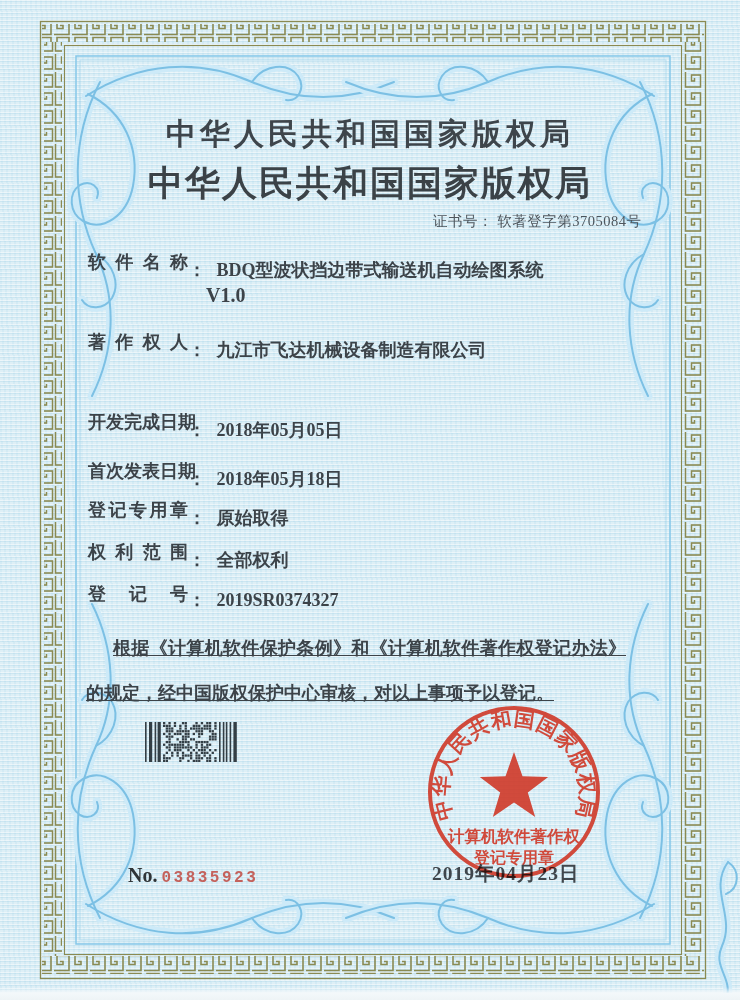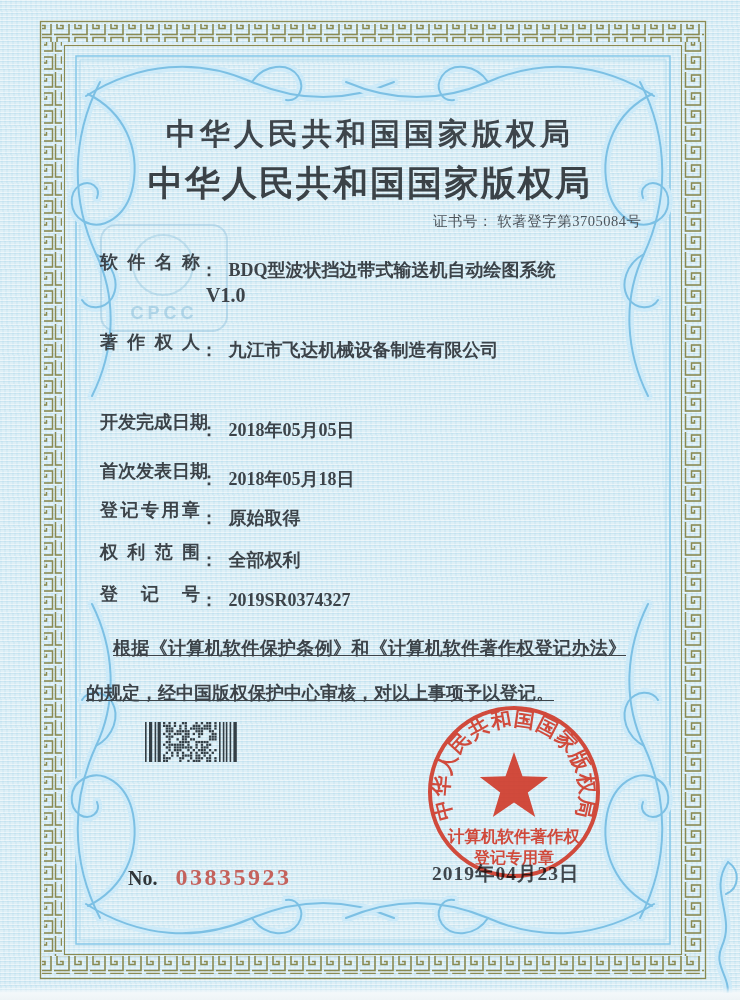--- a/index.html
+++ b/index.html
@@ -16,34 +16,34 @@
   .fl-thick{stroke:#cdeaf8;stroke-width:9;fill:none;stroke-linecap:round;}
   .fl-thin{stroke:#7cc0e4;stroke-width:2;fill:none;stroke-linecap:round;}
   .ribbon{fill:none;stroke:#85c7e9;stroke-width:1.5;}
   .ribbon2{fill:none;stroke:rgba(133,199,233,.5);stroke-width:1;}
   .authority{position:absolute;top:114px;left:0;width:100%;text-align:center;
     font-size:30px;font-weight:700;letter-spacing:4px;color:#3e454b;}
   .title{position:absolute;top:160px;left:0;width:100%;text-align:center;
     font-size:35px;font-weight:700;letter-spacing:2px;color:#3b4247;}
   .certno{position:absolute;top:212px;left:433px;font-size:14.5px;color:#4d555c;letter-spacing:.5px;}
   .row{position:absolute;left:88px;font-size:18px;font-weight:600;white-space:nowrap;}
-  .lbl{display:inline-block;width:100px;text-align:justify;text-align-last:justify;vertical-align:top;margin-left:12px;}
+  .lbl{display:inline-block;width:100px;text-align:justify;text-align-last:justify;vertical-align:top;}
   .colon{display:inline-block;margin-right:6px;}
   .val{display:inline-block;margin-top:8px;}
   .version-row{position:absolute;left:206px;font-size:20px;font-weight:600;}
   .statement{position:absolute;left:86px;top:626px;width:540px;font-size:18px;font-weight:600;
     line-height:45px;text-align:justify;text-indent:27px;text-decoration:underline;}
   .barcode{position:absolute;left:145px;top:722px;width:92px;height:40px;}
   .seal-date{position:absolute;left:432px;top:860px;font-size:19.5px;font-weight:600;
     letter-spacing:1px;color:#3f464c;}
   .seal{position:absolute;left:424px;top:702px;mix-blend-mode:multiply;opacity:.92;}
   .seal text{font-family:"Liberation Serif","DejaVu Serif",serif;font-weight:700;}
   .serial{position:absolute;left:128px;top:864px;white-space:nowrap;}
   .no-label{font-size:20px;color:#2f3437;font-weight:600;}
-  .no-value{font-size:24px;color:var(--serial-red,#c4625c);letter-spacing:2.5px;margin-left:14px;font-weight:600;}
+  .no-value{font-size:16px;color:var(--serial-red,#c4625c);letter-spacing:2.5px;font-weight:600;font-family:Liberation Mono, monospace;}
   .watermark{position:absolute;left:100px;top:224px;width:124px;height:104px;
     border:2px solid rgba(130,185,215,.38);border-radius:16px;z-index:0;}
   .watermark .wm-circle{position:absolute;left:30px;top:8px;width:58px;height:58px;border-radius:50%;
     border:2px solid rgba(130,185,215,.35);}
   .watermark .wm-text{position:absolute;left:0;bottom:6px;width:100%;text-align:center;
     font-family:"Liberation Sans","DejaVu Sans",sans-serif;font-size:18px;font-weight:700;
     letter-spacing:4px;color:rgba(130,185,215,.5);}
   .content{position:relative;z-index:1;}
   .bottom-edge{position:absolute;left:0;bottom:0;width:100%;height:13px;
     background:linear-gradient(180deg, rgba(250,251,252,0), #f3f8fa 50%, #eef4f6);}
@@ -90,24 +90,20 @@
     <use href="#flourish" transform="translate(0,1000) scale(1,-1)"></use>
     <use href="#flourish" transform="translate(740,1000) scale(-1,-1)"></use>
 
     <g>
       <path class="fl-thick" d="M728,862 C708,890 736,916 722,946 C712,968 734,978 726,1000"></path>
       <path class="fl-thin" d="M728,862 C708,890 736,916 722,946 C712,968 734,978 726,1000"></path>
       <path class="fl-thin" d="M728,862 C740,870 740,888 726,894"></path>
     </g>
   </svg>
 
-  <div class="watermark">
-    <div class="wm-circle"></div>
-    <div class="wm-text">CPCC</div>
-  </div>
 
   <div class="content">
     <div class="authority">中华人民共和国国家版权局</div>
     <div class="title">中华人民共和国国家版权局</div>
 
     <div class="certno">
       <span>证书号：</span>
       <span>软著登字第3705084号</span>
     </div>
 

